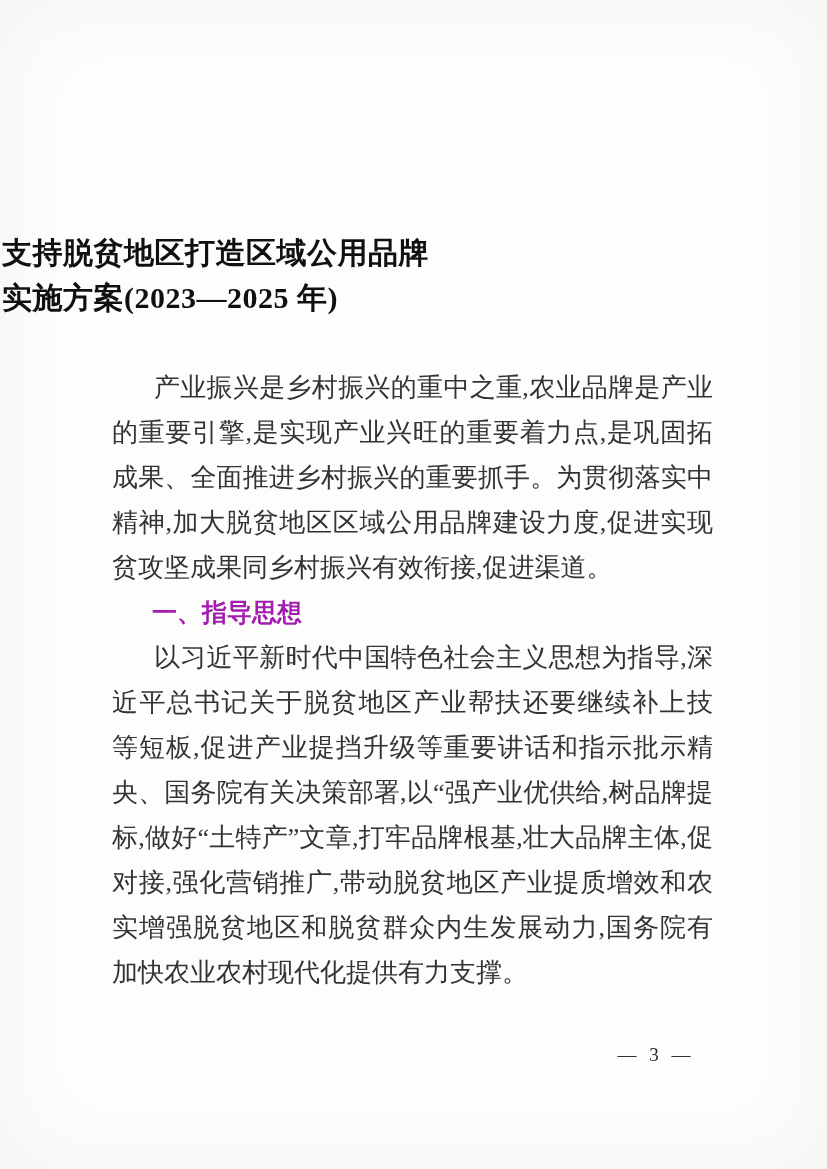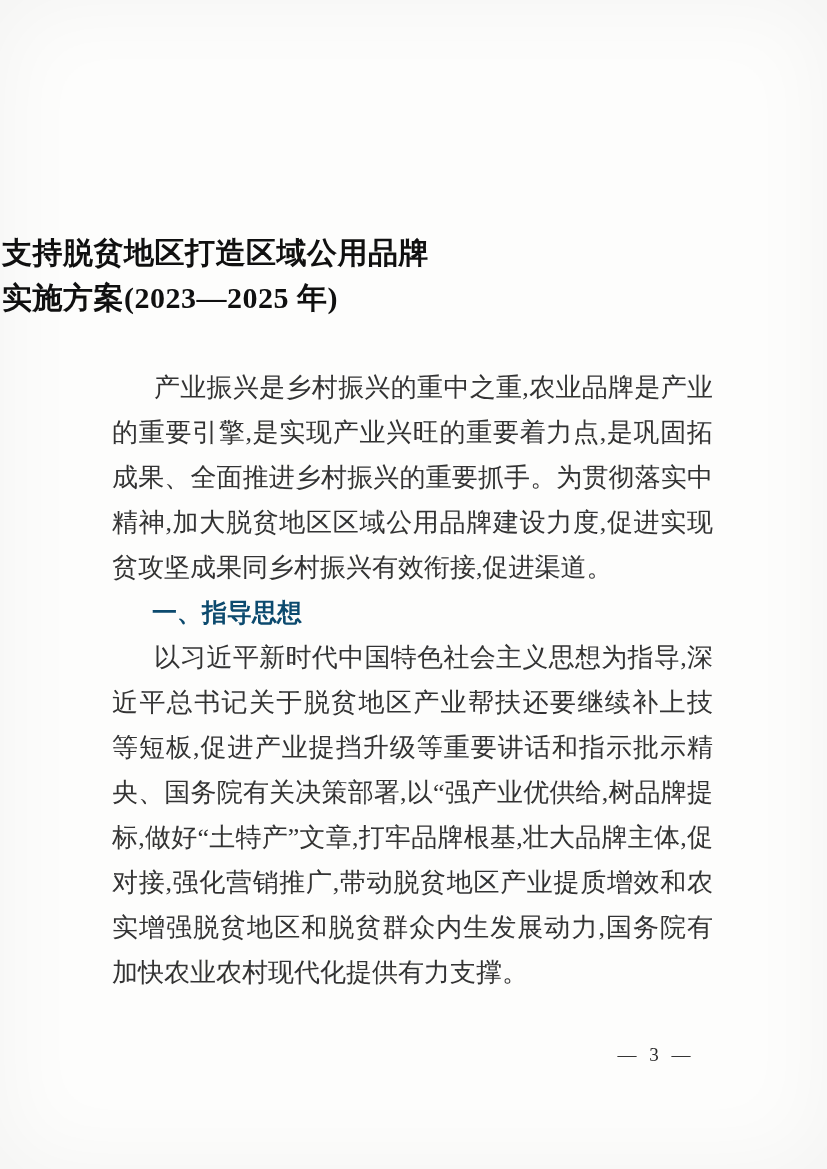--- a/index.html
+++ b/index.html
@@ -57,21 +57,21 @@
     text-align: justify;
     text-align-last: justify;
   }
   .line.indent {
     text-indent: 42px;
   }
   .line.heading {
     font-family: "Liberation Sans", "DejaVu Sans", sans-serif;
     font-weight: 700;
     font-size: 25px;
-    color: #0c4a6e;
+    color: #a21caf;
     text-indent: 40px;
     text-align: left;
     text-align-last: left;
   }
 
   
   .page-number {
     position: absolute;
     top: 1042px;
     left: 556px;

